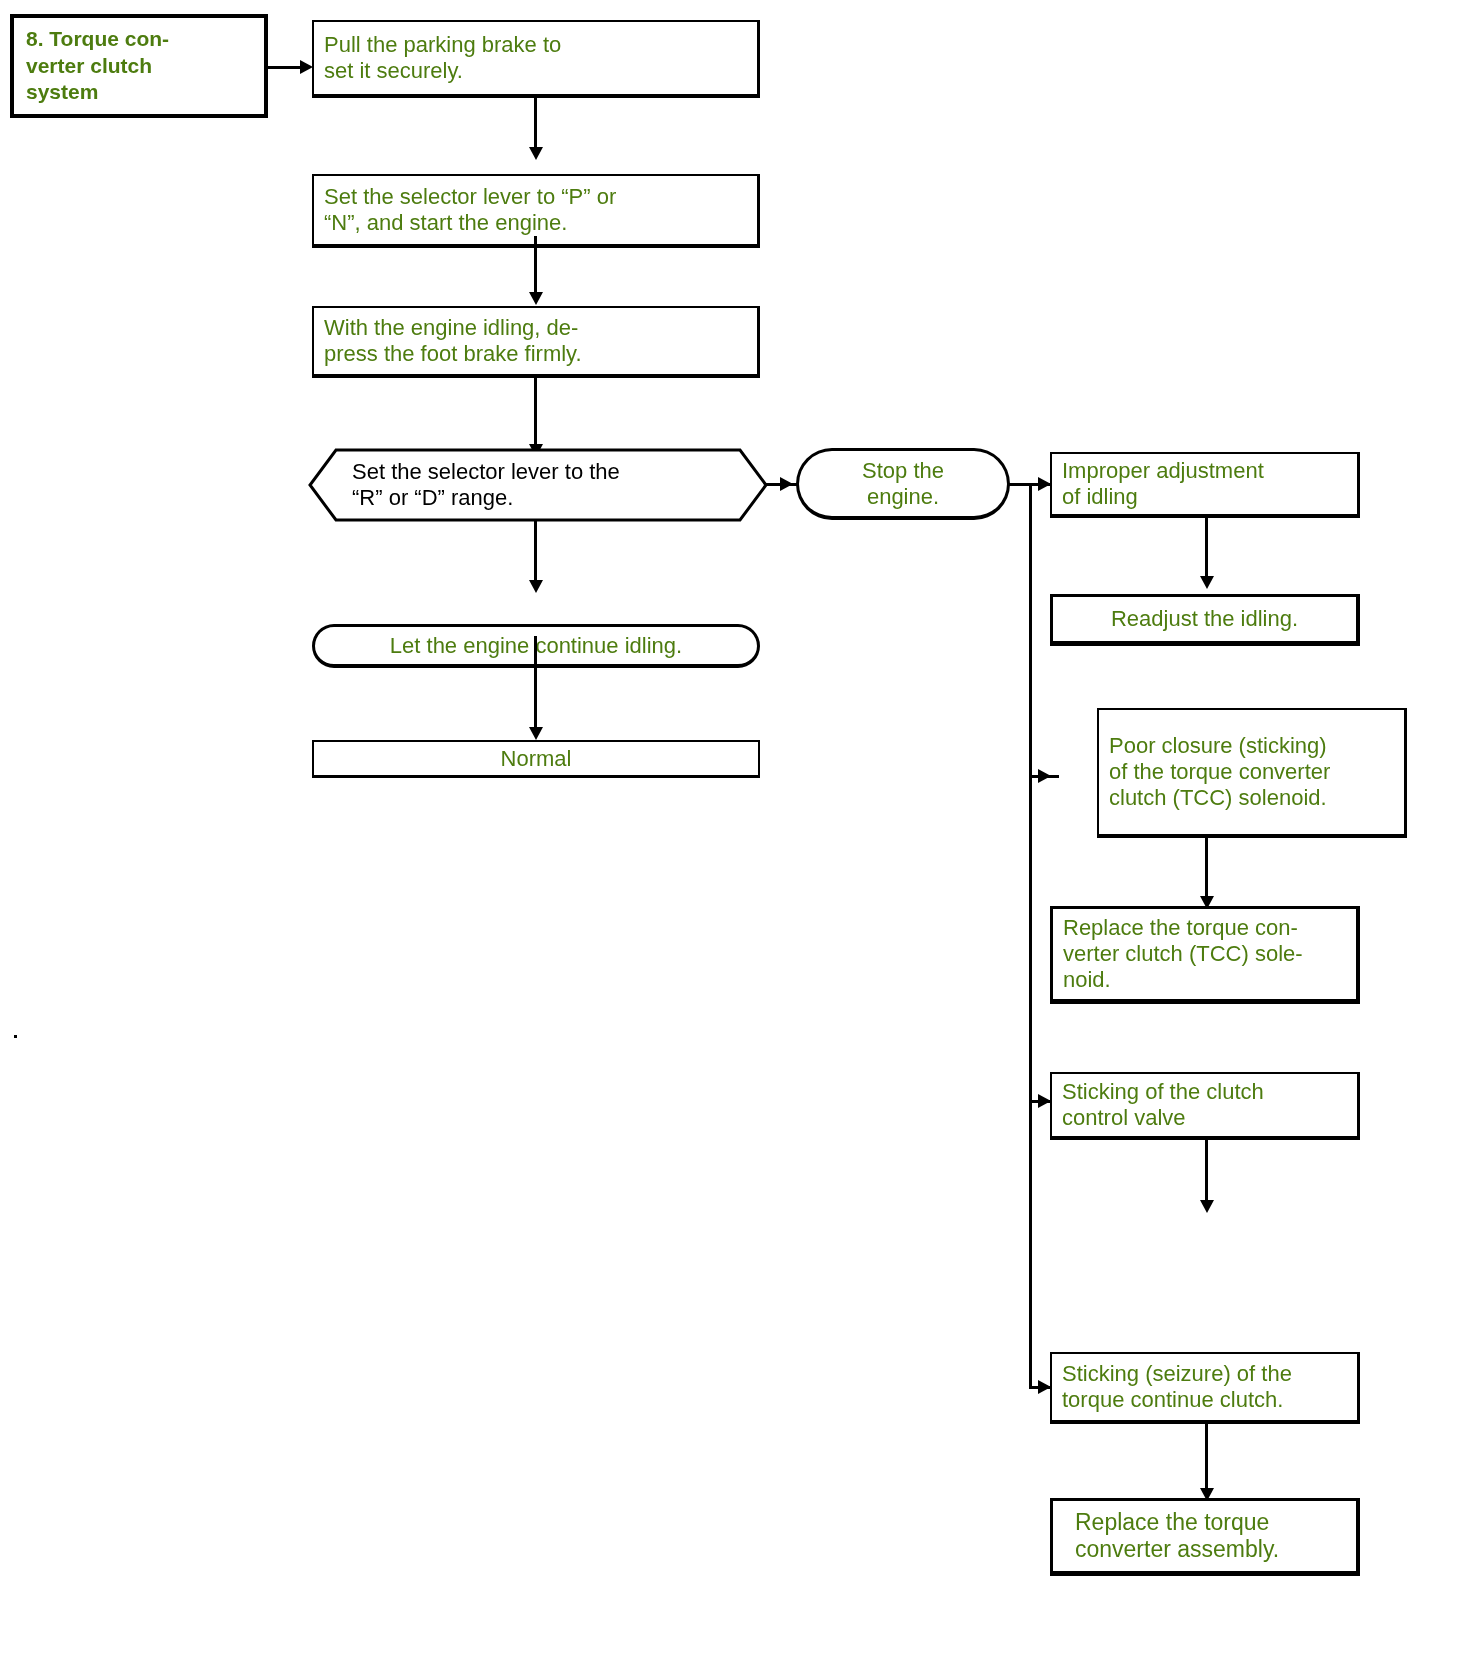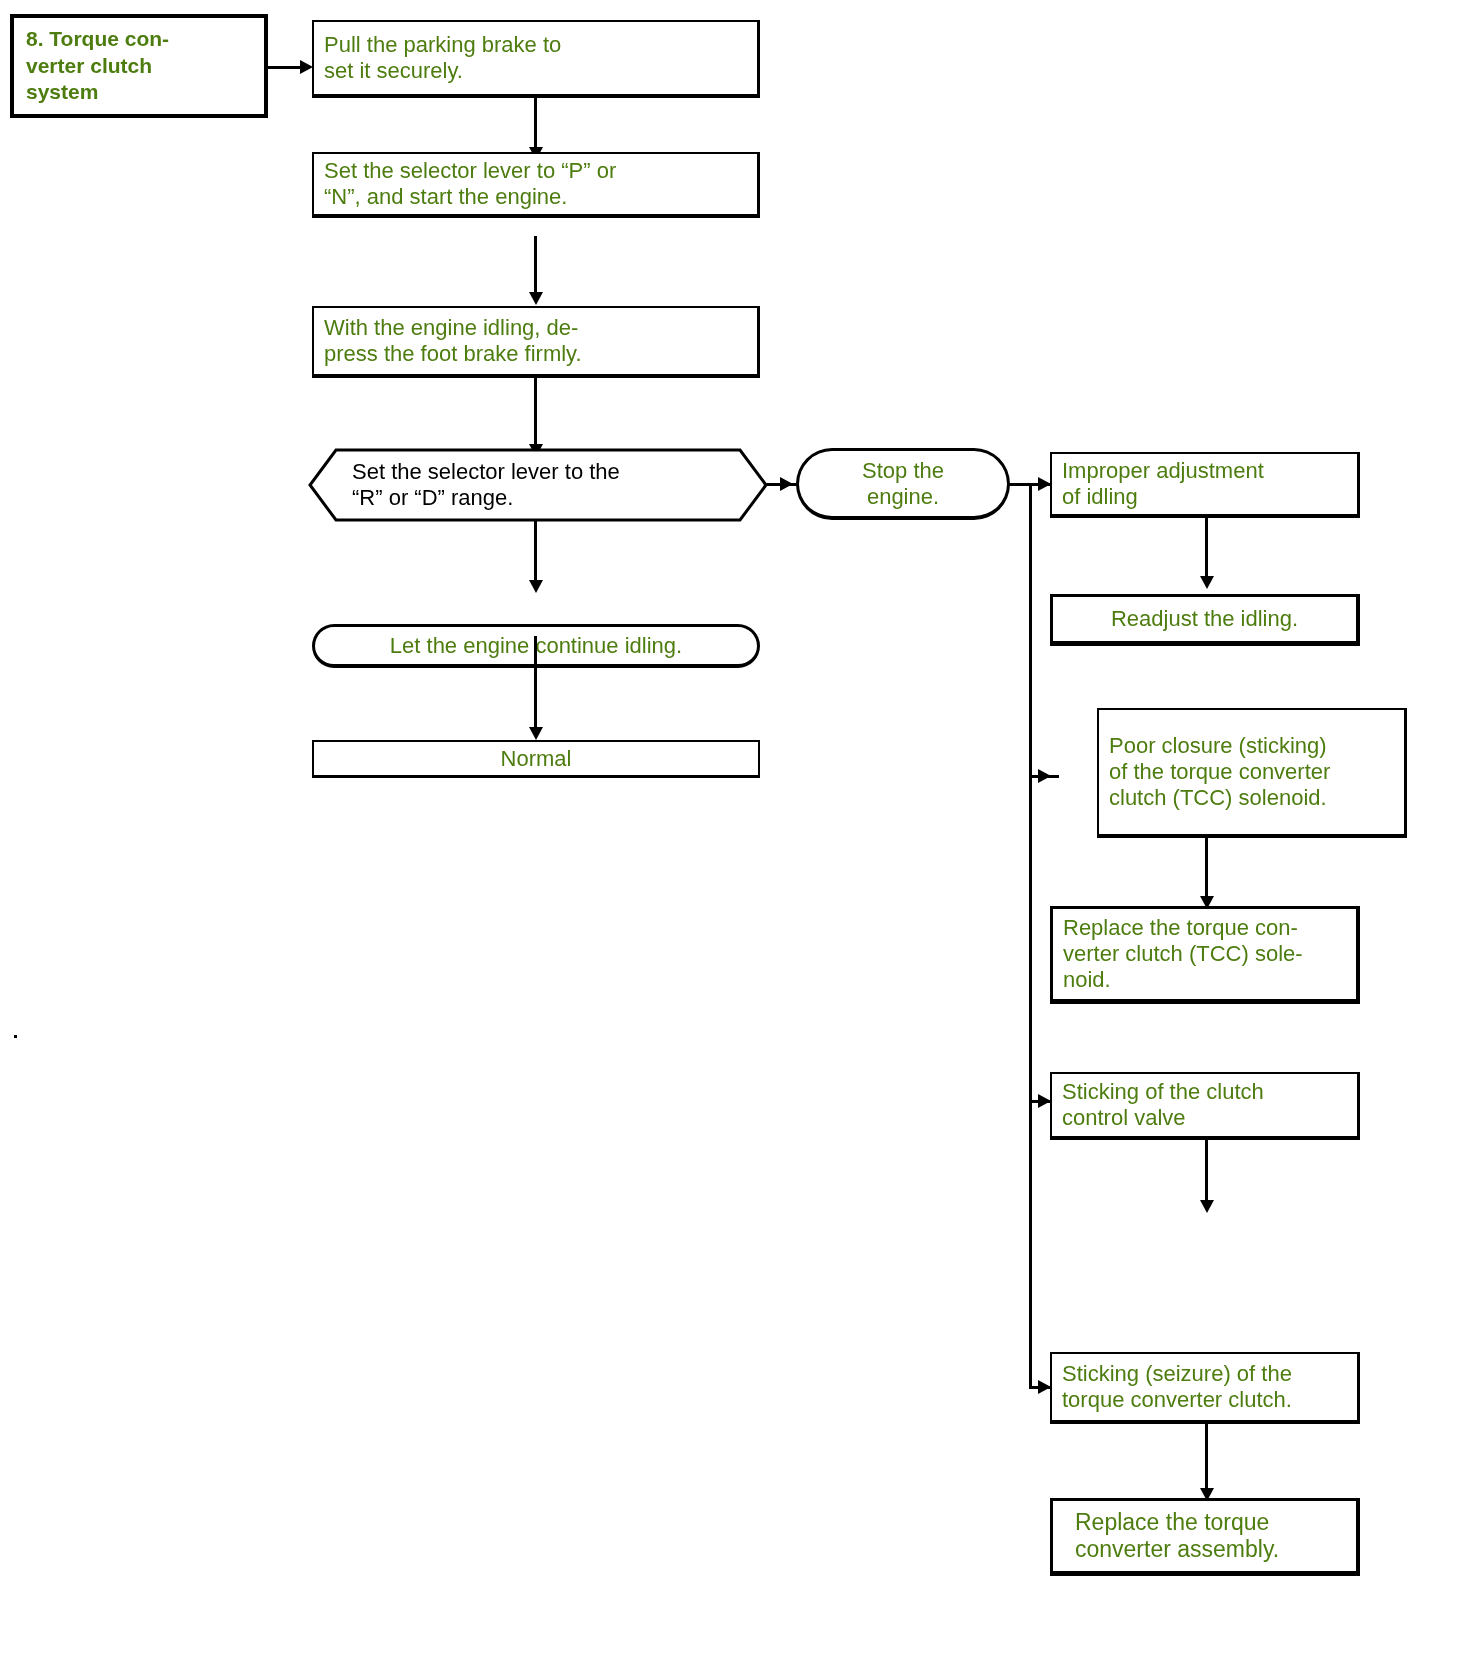--- a/index.html
+++ b/index.html
@@ -142,21 +142,21 @@
   <div class="arrow-right" style="left:300px; top:60px;"></div>
 
   <div class="node rect" style="left:312px; top:20px; width:448px; height:78px; font-size:22px;">
     <span class="txt">Pull the parking brake to
 set it securely.</span>
   </div>
 
   <div class="vline" style="left:534px; top:98px; height:54px;"></div>
   <div class="arrow-down" style="left:529px; top:147px;"></div>
 
-  <div class="node rect" style="left:312px; top:152px; width:448px; height:66px; font-size:22px;">
+  <div class="node rect" style="left:312px; top:174px; width:448px; height:74px; font-size:22px;">
     <span class="txt">Set the selector lever to “P” or
 “N”, and start the engine.</span>
   </div>
 
   <div class="vline" style="left:534px; top:236px; height:62px;"></div>
   <div class="arrow-down" style="left:529px; top:292px;"></div>
 
   <div class="node rect just" style="left:312px; top:306px; width:448px; height:72px; font-size:22px;">
     <span class="txt">With  the  engine  idling,  de-
 press  the  foot  brake  firmly.</span>
@@ -243,21 +243,21 @@
 
   <div class="vline" style="left:1205px; top:1140px; height:68px;"></div>
   <div class="arrow-down" style="left:1200px; top:1200px;"></div>
 
 
   <div class="hline" style="left:1029px; top:1386px; width:30px;"></div>
   <div class="arrow-right" style="left:1038px; top:1380px;"></div>
 
   <div class="node rect" style="left:1050px; top:1352px; width:310px; height:72px; font-size:22px;">
     <span class="txt">Sticking (seizure) of the
-torque converter clutch.</span>
+torque continue clutch.</span>
   </div>
 
   <div class="vline" style="left:1205px; top:1424px; height:72px;"></div>
   <div class="arrow-down" style="left:1200px; top:1488px;"></div>
 
   <div class="node rect heavy" style="left:1050px; top:1498px; width:310px; height:78px; font-size:23px; padding-left:22px;">
     <span class="txt">Replace  the  torque
 converter  assembly.</span>
   </div>
 

